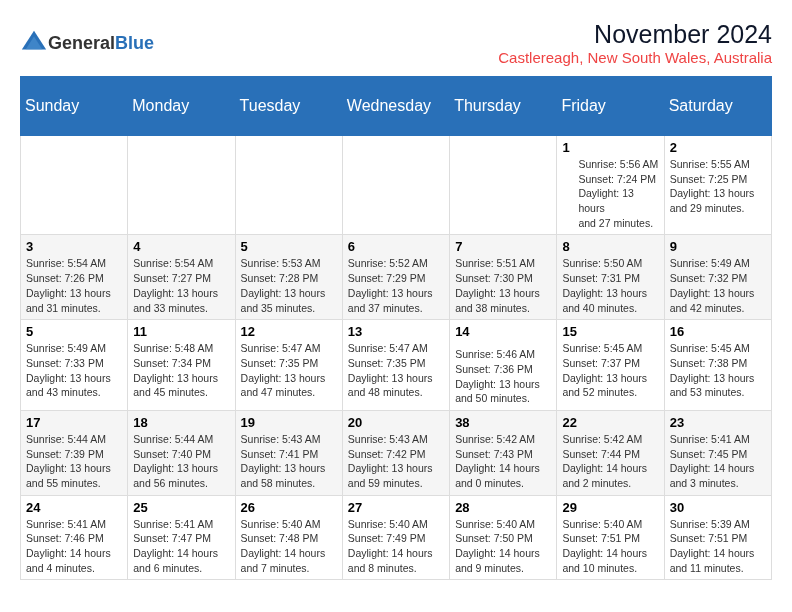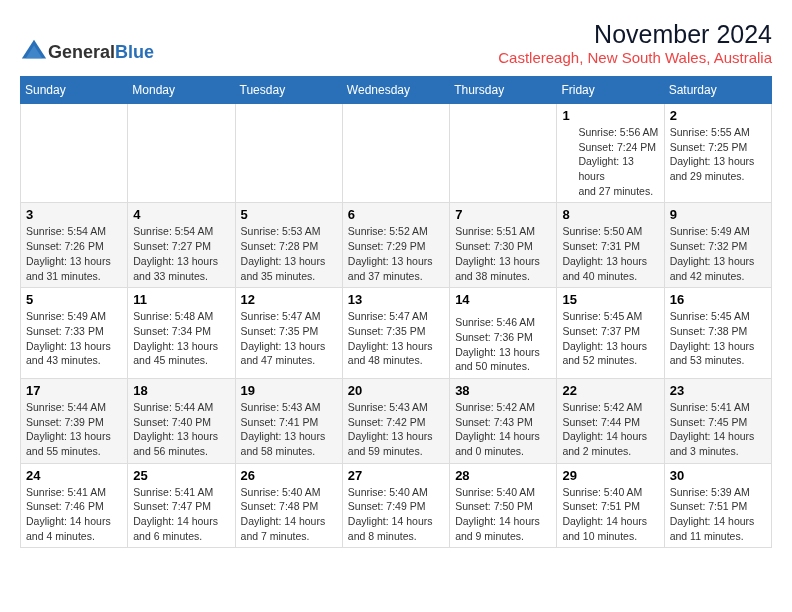--- a/index.html
+++ b/index.html
@@ -6,21 +6,21 @@
     body {
       font-family: Arial, sans-serif;
       background: #fff;
       width: 792px;
       min-height: 612px;
       padding: 20px;
     }
     .header-section {
       display: flex;
       justify-content: space-between;
-      align-items: flex-end;
+      align-items: center;
       margin-bottom: 10px;
     }
     .logo-icon {
       width: 28px;
       height: 28px;
     }
     .title-section {
       text-align: right;
     }
     .month-title {
@@ -34,23 +34,23 @@
       font-weight: normal;
     }
     .calendar-table {
       width: 100%;
       border-collapse: collapse;
       font-size: 11px;
     }
     .calendar-table th {
       background-color: #2970b8;
       color: white;
-      padding: 6px 4px;
+      padding: 20px 4px;
       text-align: left;
-      font-size: 12px;
+      font-size: 16px;
       font-weight: normal;
       border: 1px solid #2970b8;
     }
     .calendar-table td {
       border: 1px solid #ddd;
       padding: 4px 5px;
       vertical-align: top;
       height: 80px;
       width: calc(100% / 7);
       background: #fff;

